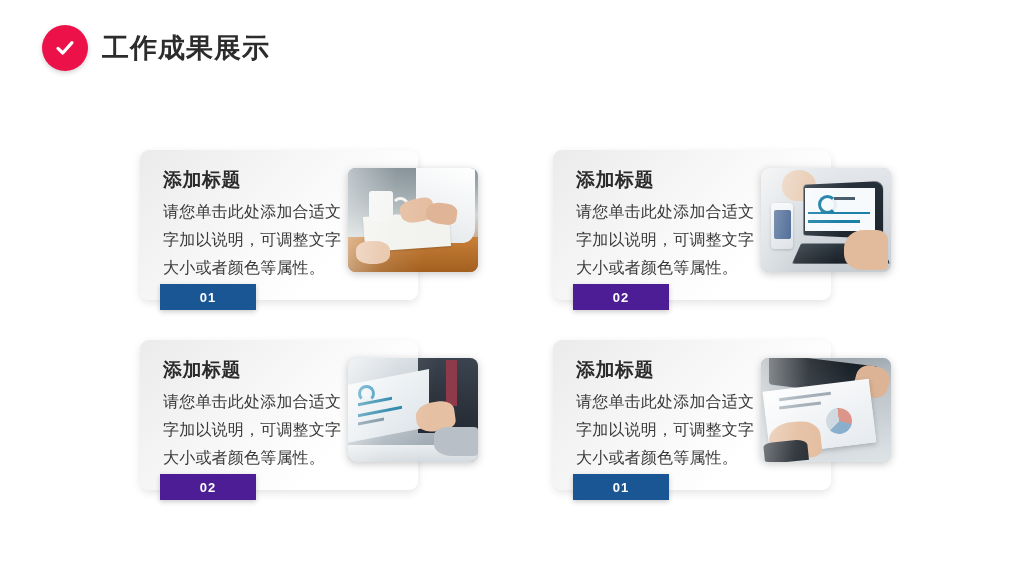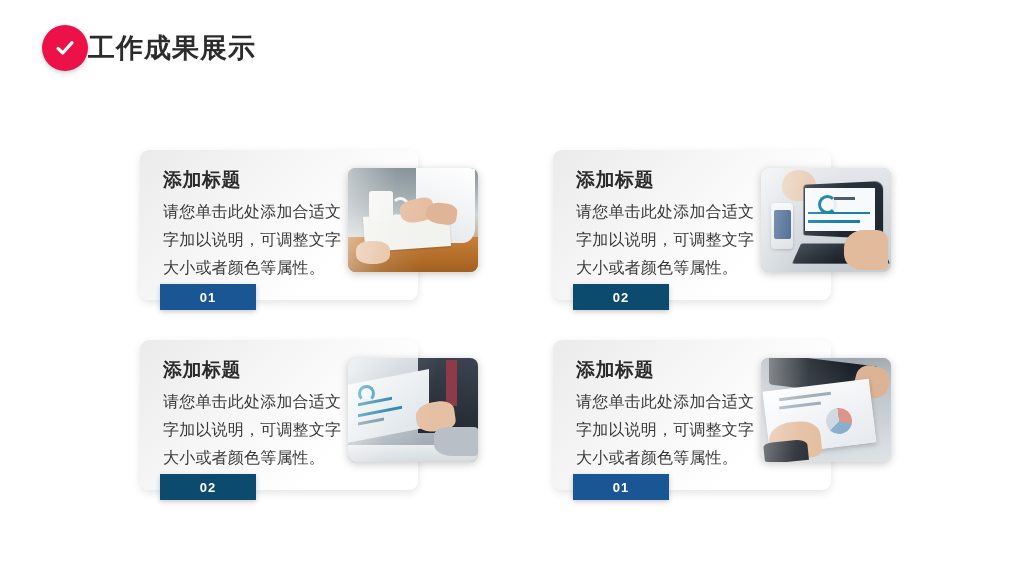--- a/index.html
+++ b/index.html
@@ -15,20 +15,21 @@
     position: relative;
   }
 
   
   #slide-header {
     position: absolute;
     left: 42px;
     top: 25px;
     display: flex;
     align-items: center;
+    gap: 14px;
   }
   #check-badge {
     width: 46px;
     height: 46px;
     border-radius: 50%;
     background: #ec1148;
     box-shadow: 0 2px 5px rgba(0,0,0,0.18);
     position: relative;
     flex: 0 0 auto;
   }
@@ -128,21 +129,21 @@
     display: flex;
     align-items: center;
     justify-content: center;
     color: #ffffff;
     font-size: 13px;
     font-weight: bold;
     letter-spacing: 1px;
     box-shadow: 0 2px 5px rgba(0,0,0,0.2);
   }
   .card-number.tone-navy  { background: #1a5694; }
-  .card-number.tone-pink  { background: #0c4a6e; }
+  .card-number.tone-pink  { background: #4c1d95; }
 
   
   .ph-layer { position: absolute; }
 
   
   .art-meeting .bg       { inset: 0; background: linear-gradient(170deg,#6f7d85 0%, #9aa6ab 30%, #cfd6d6 55%, #b8743a 100%); }
   .art-meeting .desk     { left:0; right:0; bottom:0; height:34%; background: linear-gradient(180deg,#c97f38 0%, #a2601f 100%); }
   .art-meeting .paper    { left:12%; bottom:22%; width:66%; height:34%; background:#f2f2ee; transform: rotate(-4deg); box-shadow:0 1px 2px rgba(0,0,0,.2); }
   .art-meeting .shirt    { right:2%; top:0; width:46%; height:72%; background: linear-gradient(200deg,#ffffff 0%, #e3e7ea 100%); border-radius:0 0 20% 30%; }
   .art-meeting .mug      { left:16%; top:22%; width:19%; height:30%; background:#f4f5f3; border-radius:3px 3px 7px 7px; }

